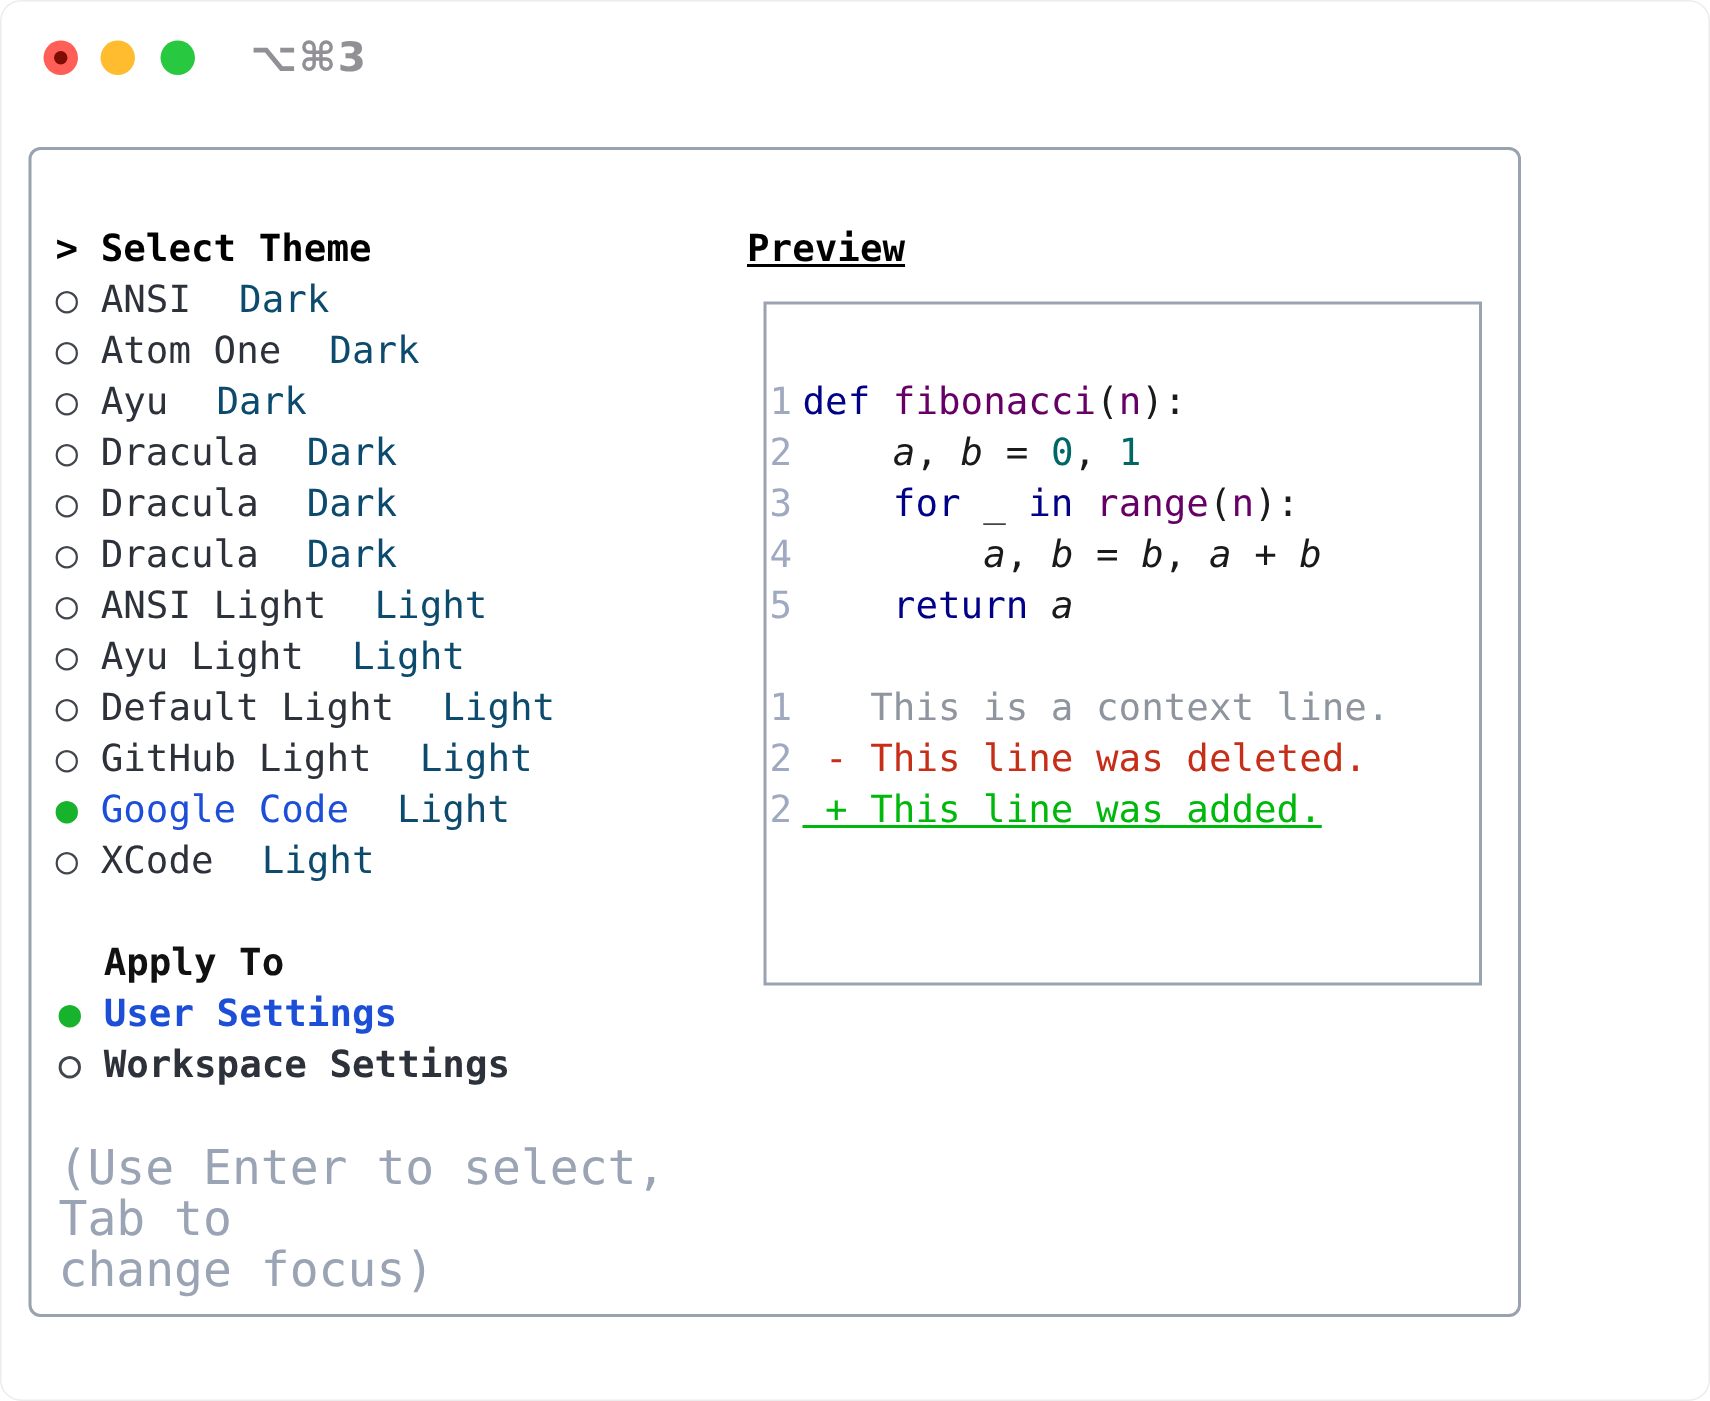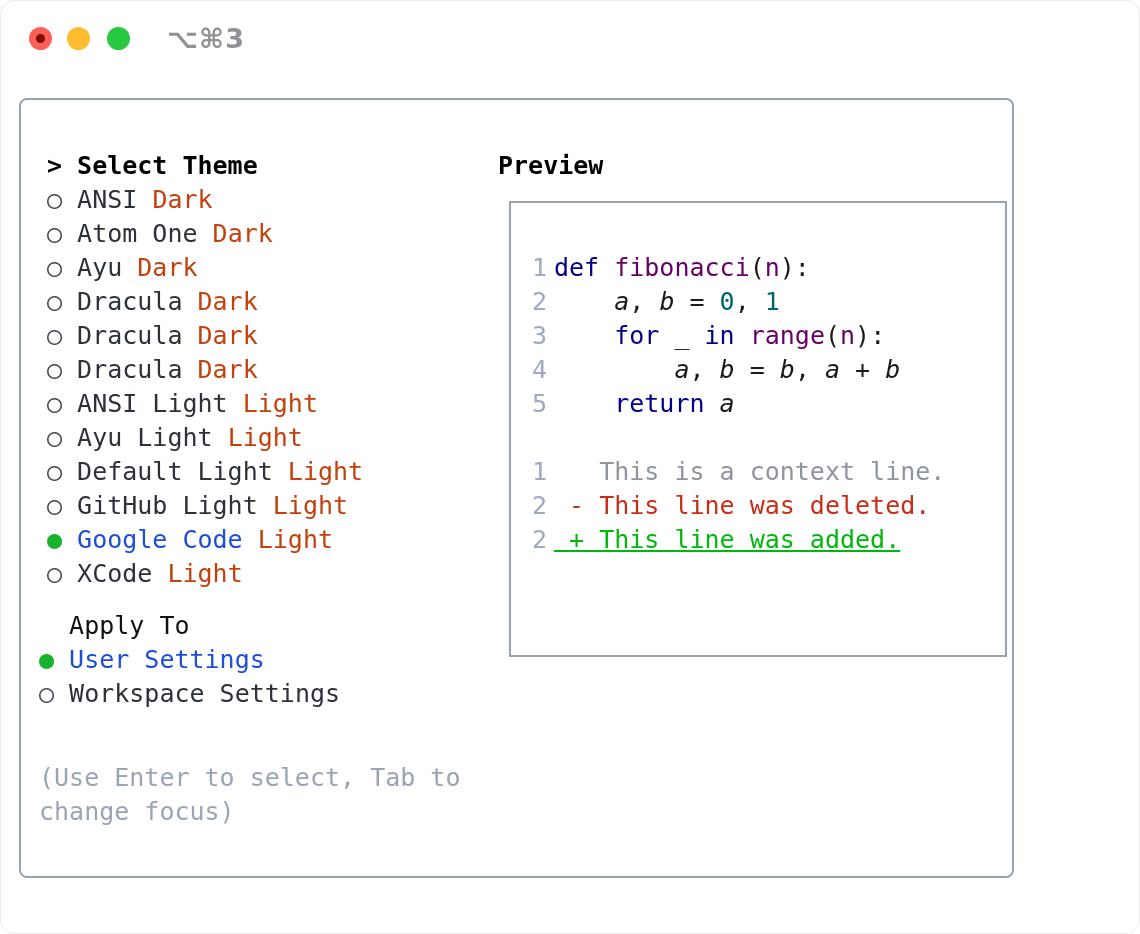--- a/index.html
+++ b/index.html
@@ -17,40 +17,40 @@
   .window-title{
     position:absolute;left:166px;top:22px;font-family:"DejaVu Sans", sans-serif;
     font-size:27px;font-weight:600;color:#909095;letter-spacing:1px;
   }
   
   .panel{
     position:absolute;left:18px;top:97px;width:991px;height:776px;
     border:2px solid #99a2b0;border-radius:8px;background:#fff;box-sizing:content-box;
   }
   .row{height:34px;line-height:34px;font-size:25px;white-space:pre;}
-  .theme-list{position:absolute;left:26px;top:49px;}
+  .theme-list{position:absolute;left:16px;top:49px;}
   .row .prefix{font-weight:bold;color:#000;}
   .row.header{font-weight:bold;color:#000;}
   .bullet{color:#40454e;}
   .bullet.sel{color:#18b32c;}
   .iname{color:#2c313a;}
   .iname.sel{color:#1d4ed8;}
-  .variant{color:#c2410c;}
-  .apply-list{position:absolute;left:18px;top:509px;}
+  .variant{color:#0c4a6e;margin-left:17px;}
+  .apply-list{position:absolute;left:18px;top:525px;font-weight:bold;}
   .row.subheader{color:#111;padding-left:2ch;}
   .help{
     position:absolute;left:18px;top:661px;width:460px;
-    font-size:25px;line-height:34px;color:#9aa4b4;white-space:pre-wrap;
+    font-size:32px;line-height:34px;color:#9aa4b4;white-space:pre-wrap;
   }
   
-  .preview-title{position:absolute;left:477px;top:49px;height:34px;line-height:34px;font-size:25px;font-weight:bold;color:#000;}
+  .preview-title{position:absolute;left:477px;top:49px;height:34px;line-height:34px;font-size:25px;font-weight:bold;color:#000;text-decoration:underline;}
   .preview-box{
     position:absolute;left:488px;top:101px;width:473px;height:404px;
     border:2px solid #9aa3b1;background:#fff;box-sizing:content-box;
-    padding-top:48px;padding-left:21px;overflow:hidden;
+    padding-top:48px;padding-left:2px;overflow:hidden;
   }
   .pline{height:34px;line-height:34px;font-size:25px;white-space:pre;}
   .ln{display:inline-block;width:22px;color:#9fa9bf;}
   .tk-kw{color:#000088;}
   .tk-fn{color:#660066;}
   .tk-num{color:#006666;}
   .tk-var{color:#1a1a1a;font-style:italic;}
   .tk-pl{color:#1a1a1a;}
   .tk-ctx{color:#8e959e;}
   .tk-del{color:#c62e18;}

